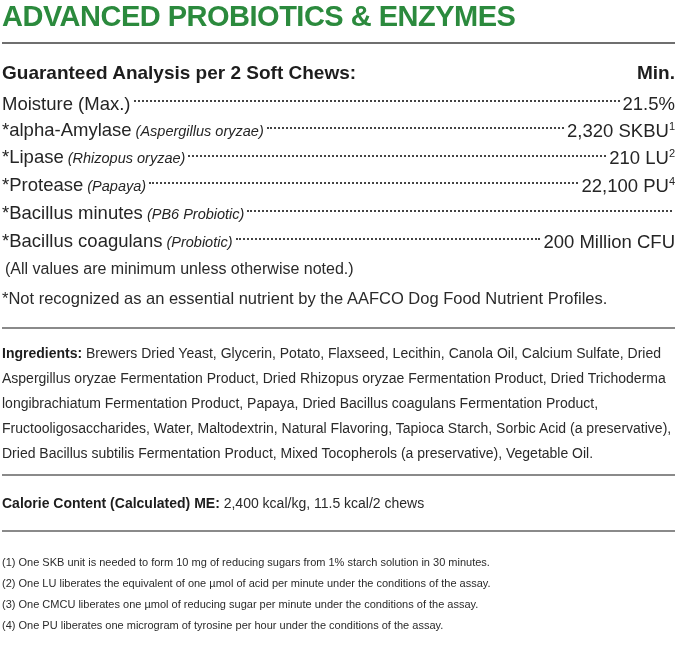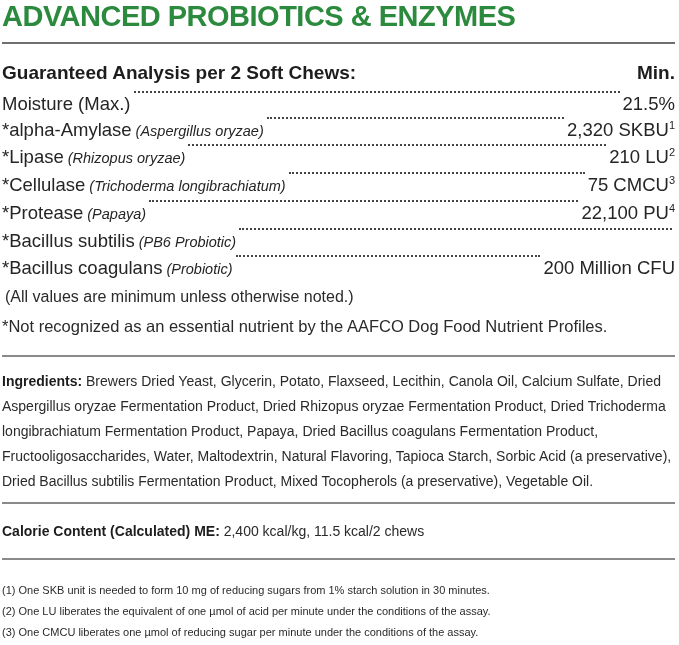--- a/index.html
+++ b/index.html
@@ -41,21 +41,21 @@
     align-items: center;
     margin-top: 18px;
     font-size: 19px;
     line-height: 22px;
     font-weight: bold;
     color: #1d1d1d;
   }
   .ga-rows { margin-top: 7px; }
   .ga-row {
     display: flex;
-    align-items: flex-start;
+    align-items: center;
     line-height: 25.7px;
     font-size: 18.5px;
     white-space: nowrap;
     color: #252525;
   }
   .ga-name { flex: 0 0 auto; }
   .species {
     font-style: italic;
     font-size: 14.5px;
     margin-left: 4px;
@@ -131,31 +131,26 @@
     <span class="ga-name"><span>*alpha-Amylase</span><span class="species">(Aspergillus oryzae)</span></span>
     <span class="leader"></span>
     <span class="ga-value"><span>2,320 SKBU</span><sup>1</sup></span>
   </div>
   <div class="ga-row">
     <span class="ga-name"><span>*Lipase</span><span class="species">(Rhizopus oryzae)</span></span>
     <span class="leader"></span>
     <span class="ga-value"><span>210 LU</span><sup>2</sup></span>
   </div>
   <div class="ga-row">
-    <span class="ga-name"><span>*Cellulase</span><span class="species">(Trichoderma longibrachiatum)</span></span>
-    <span class="leader"></span>
-    <span class="ga-value"><span>75 CMCU</span><sup>3</sup></span>
-  </div>
-  <div class="ga-row">
     <span class="ga-name"><span>*Protease</span><span class="species">(Papaya)</span></span>
     <span class="leader"></span>
     <span class="ga-value"><span>22,100 PU</span><sup>4</sup></span>
   </div>
   <div class="ga-row">
-    <span class="ga-name"><span>*Bacillus subtilis</span><span class="species">(PB6 Probiotic)</span></span>
+    <span class="ga-name"><span>*Bacillus minutes</span><span class="species">(PB6 Probiotic)</span></span>
     <span class="leader"></span>
   </div>
   <div class="ga-row">
     <span class="ga-name"><span>*Bacillus coagulans</span><span class="species">(Probiotic)</span></span>
     <span class="leader"></span>
     <span class="ga-value"><span>200 Million CFU</span><sup></sup></span>
   </div>
 </div>
 
 <p class="note-all">(All values are minimum unless otherwise noted.)</p>

